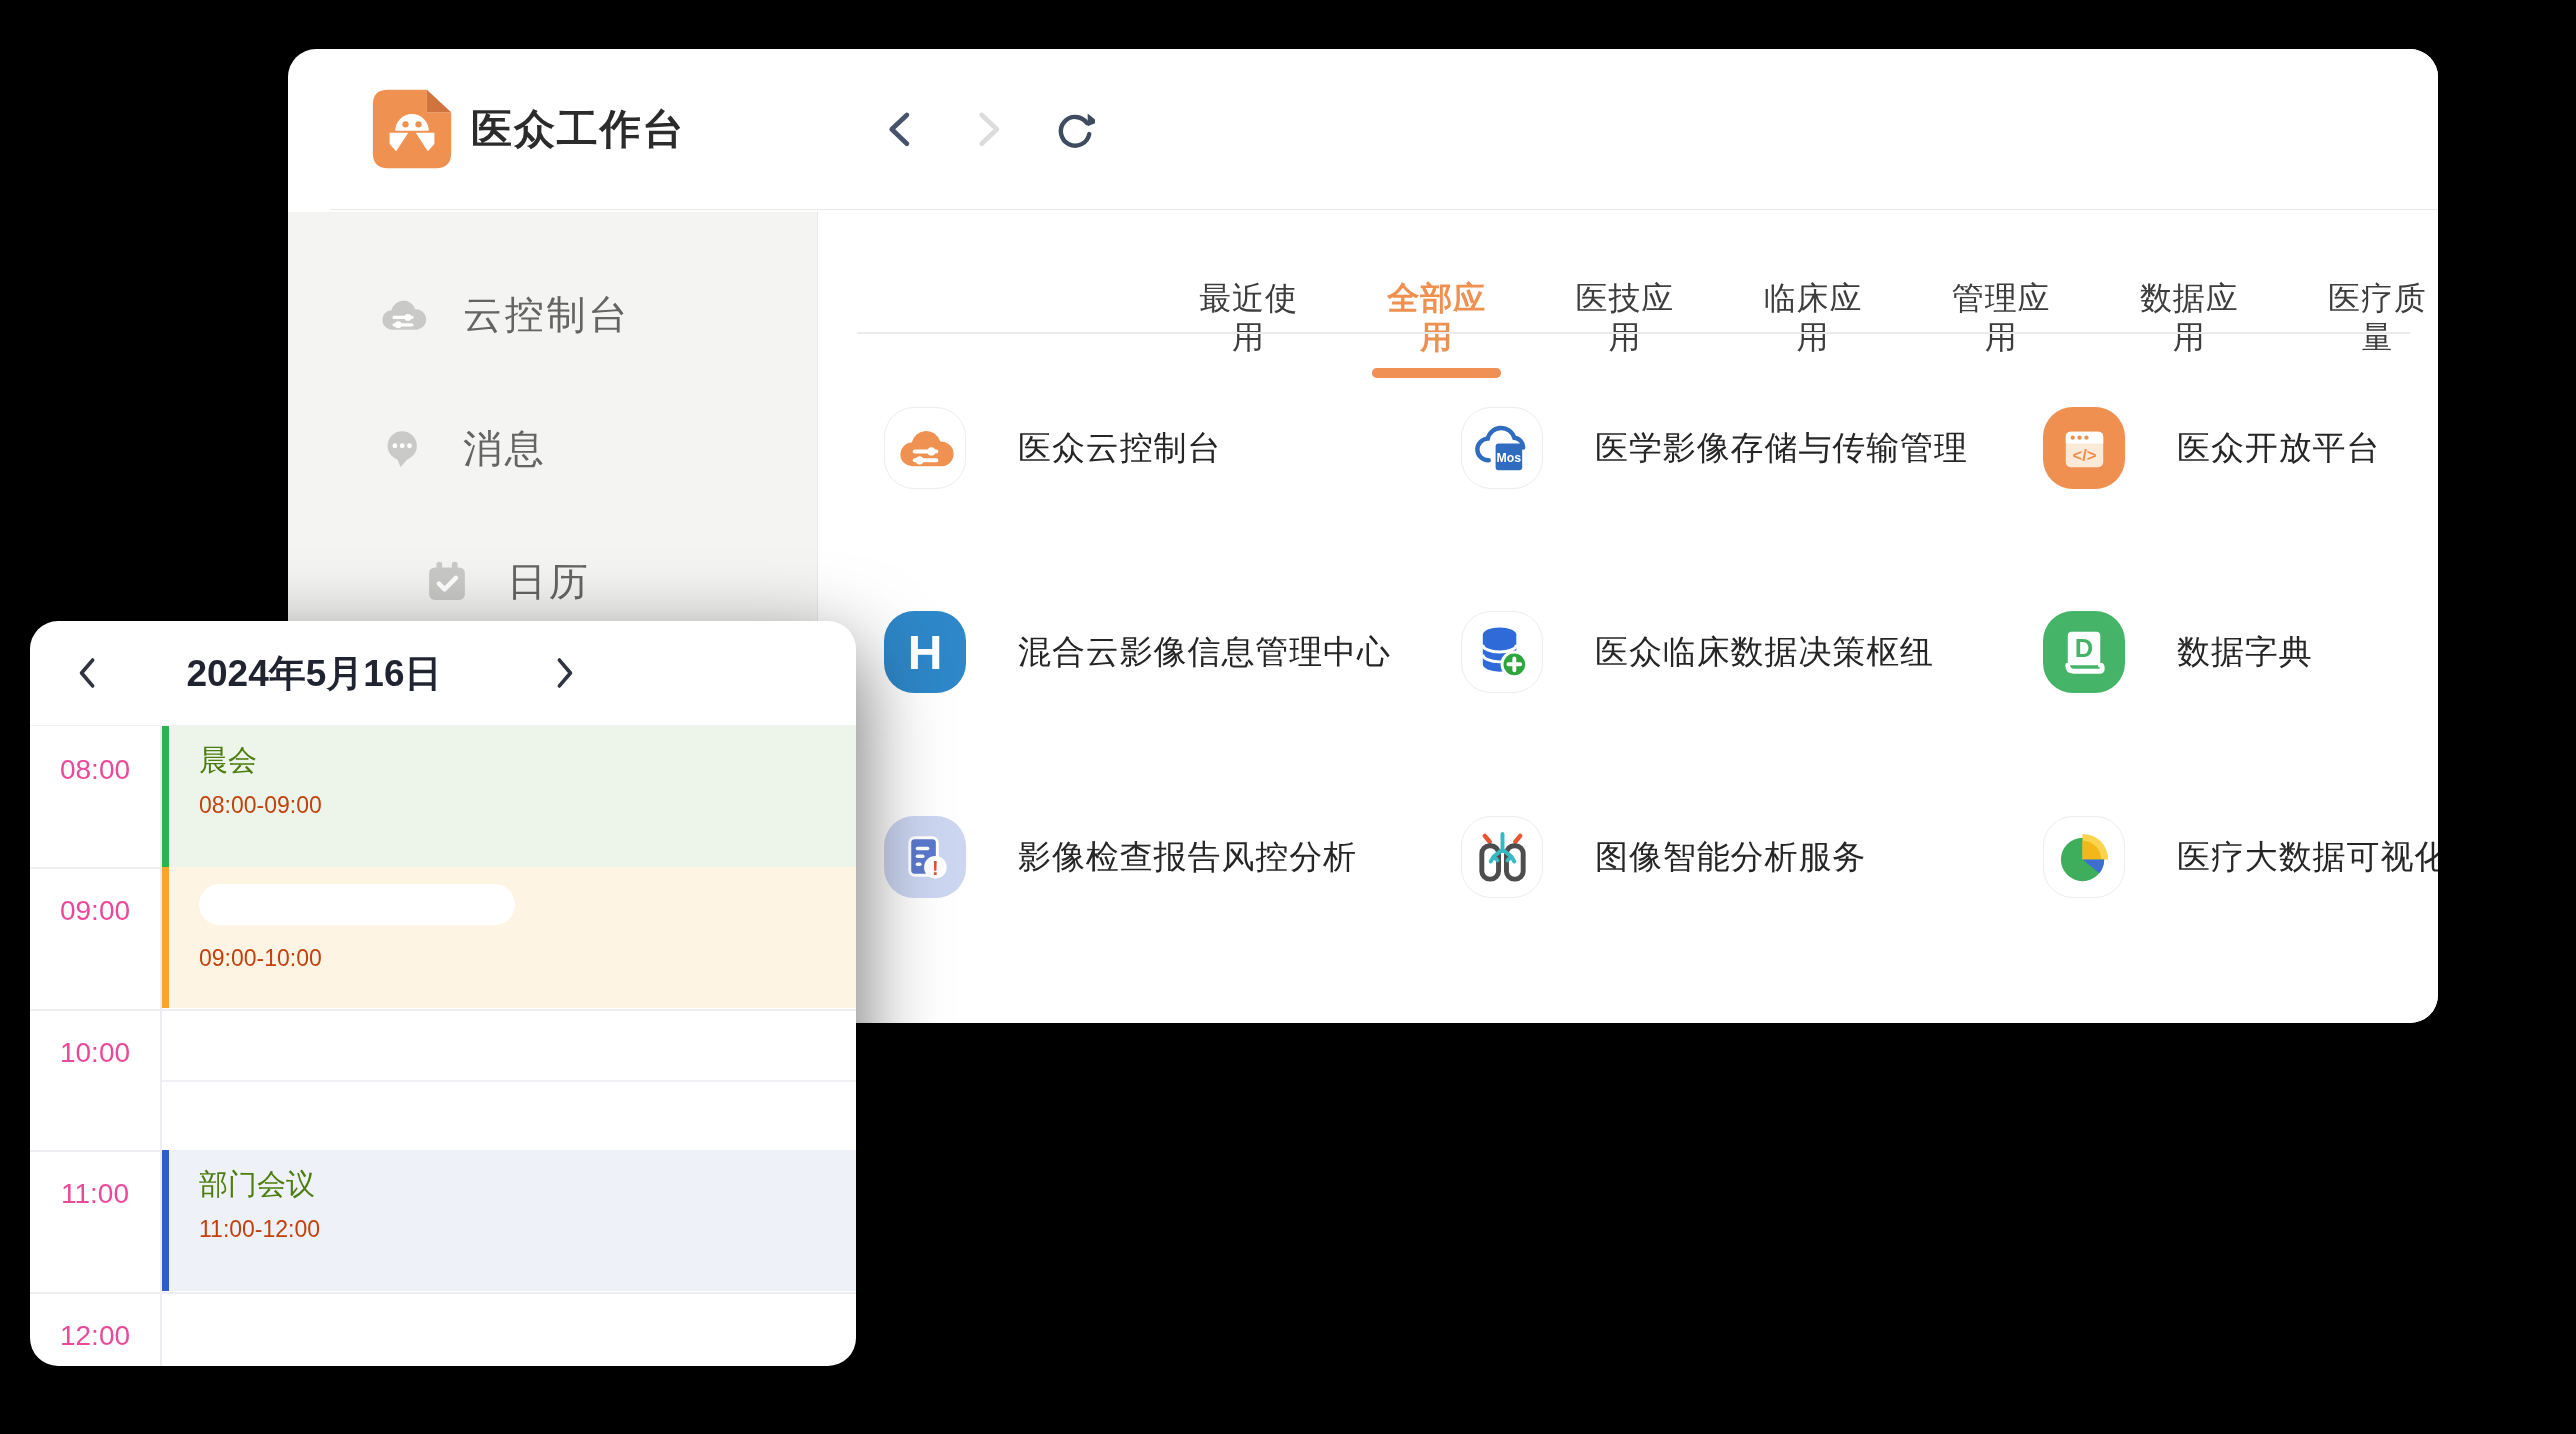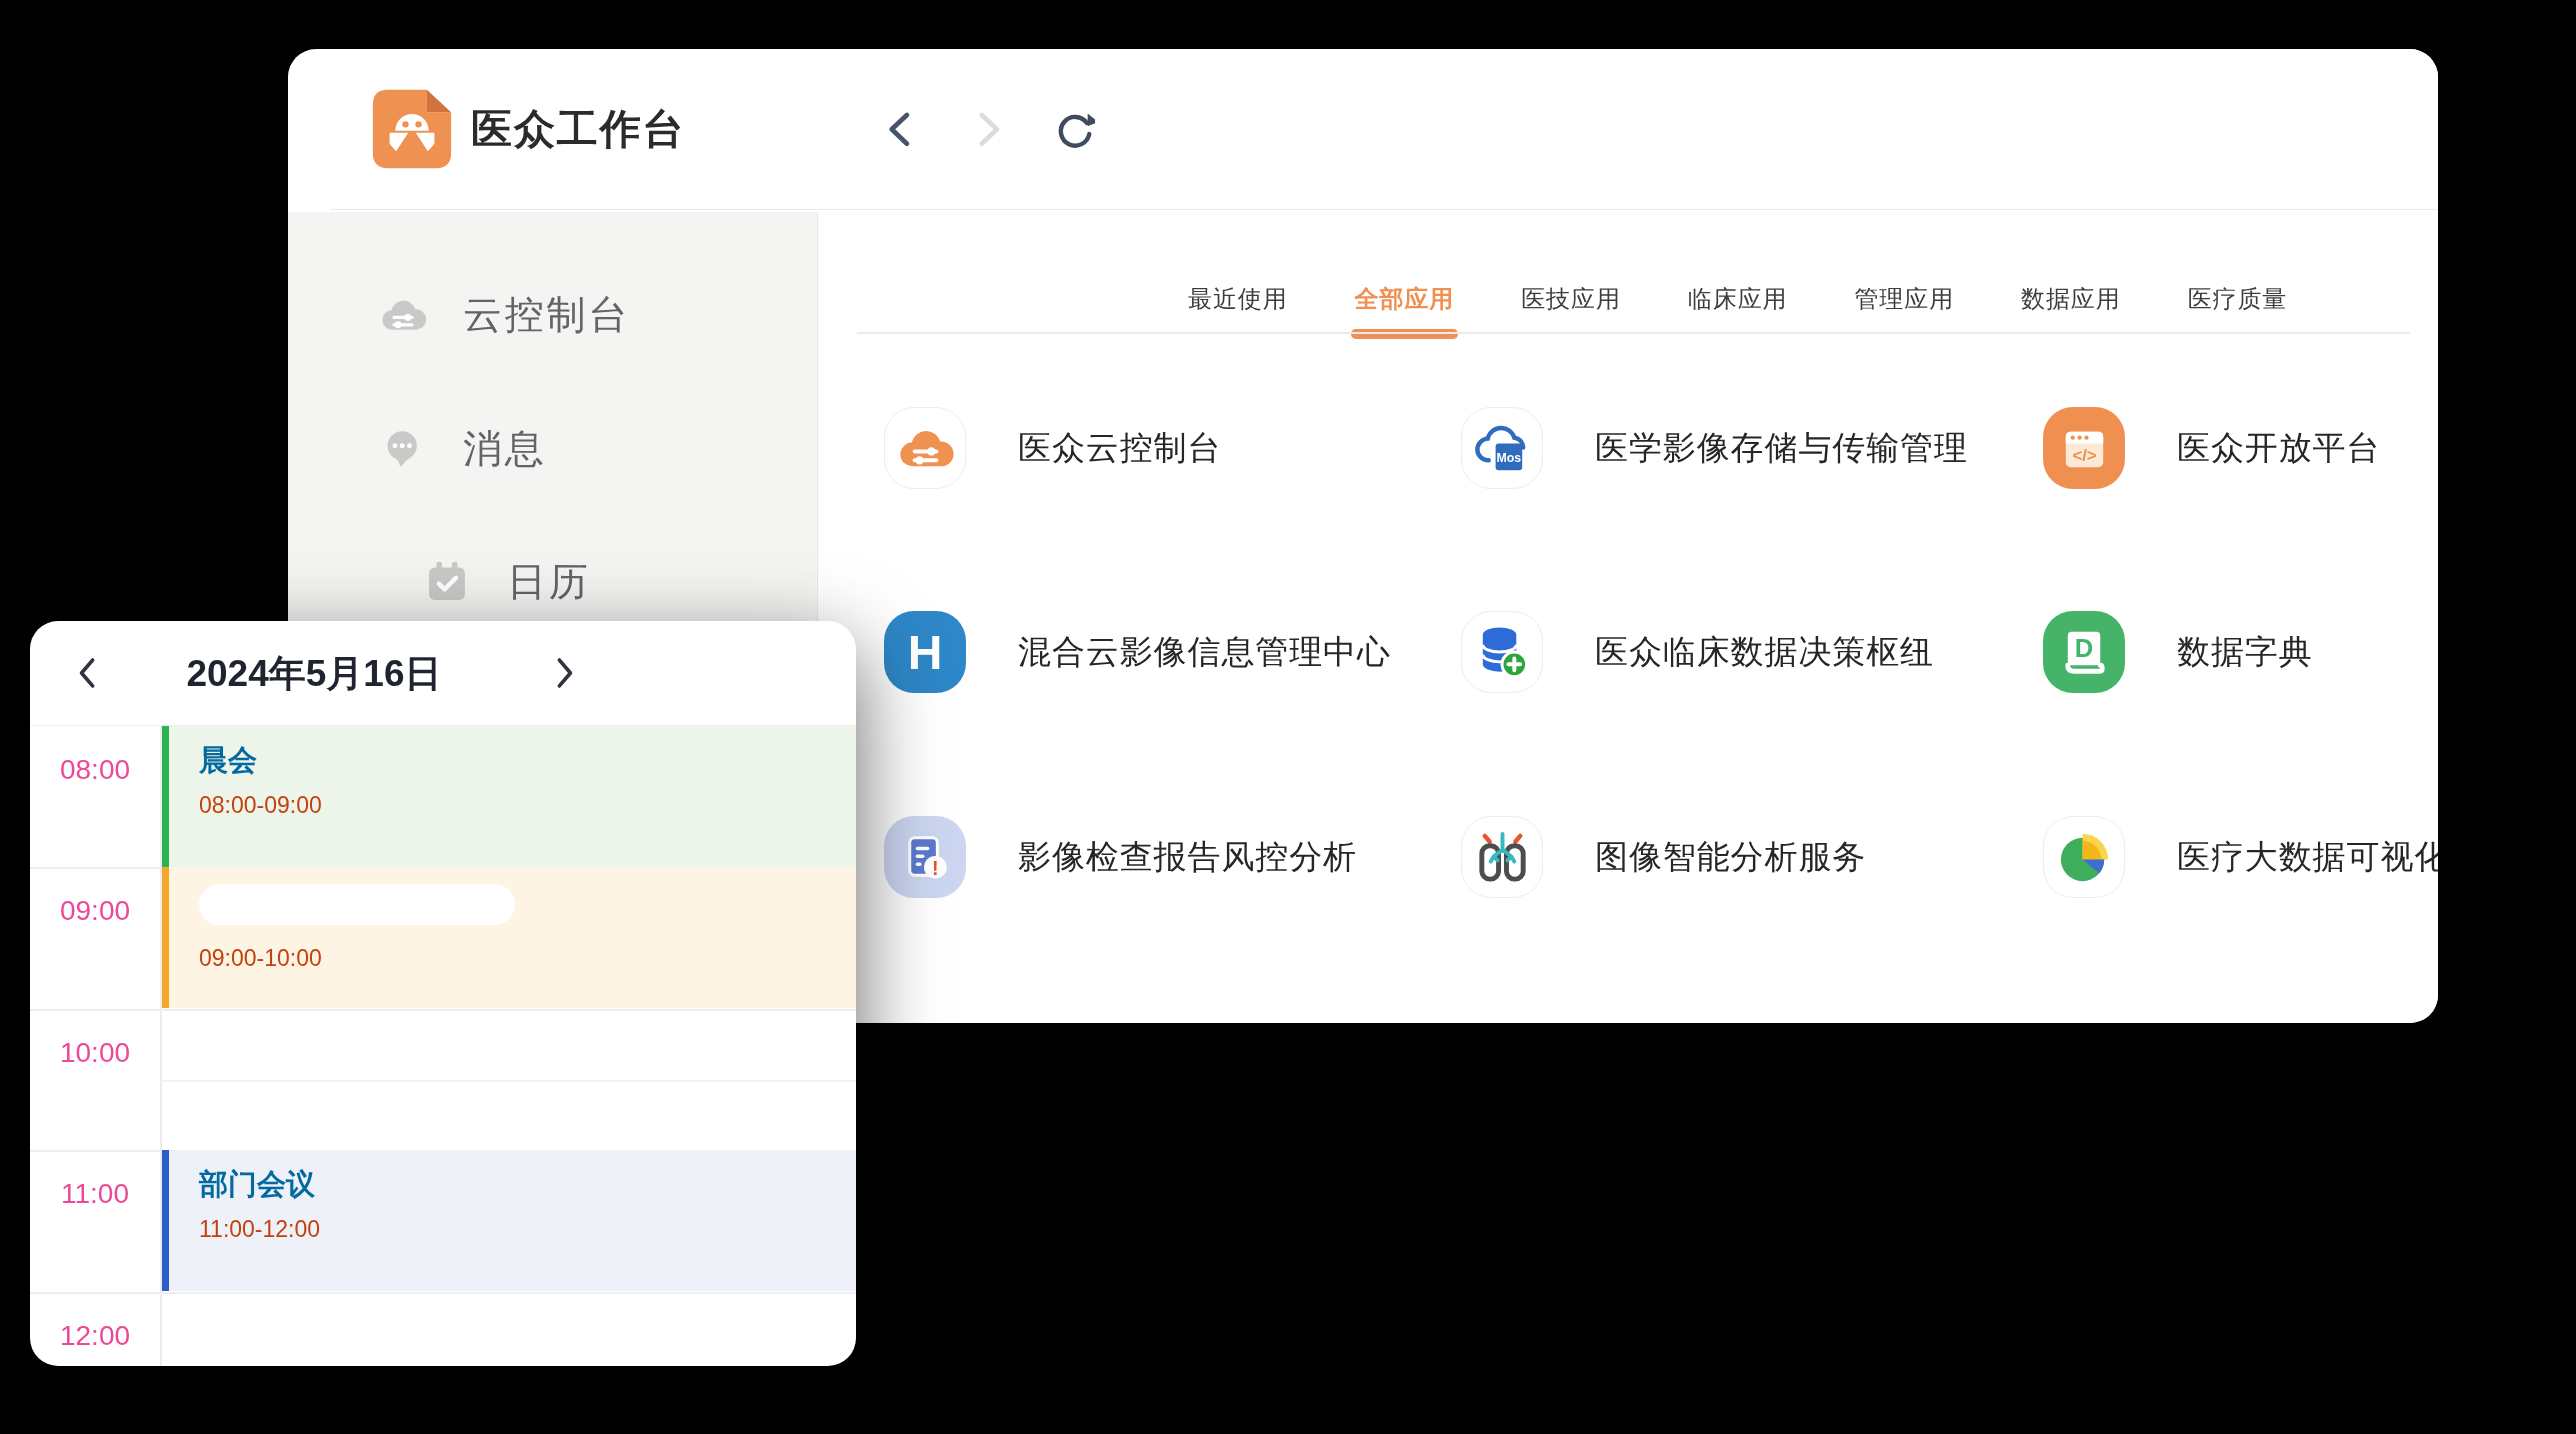--- a/index.html
+++ b/index.html
@@ -43,21 +43,21 @@
   .side-item .s-label { position:absolute; left:175px; font-size:39px; color:#646464; letter-spacing:2.8px; }
   .side-item:nth-of-type(1){ top:61px; }
   .side-item:nth-of-type(2){ top:195px; }
   .side-item:nth-of-type(3){ top:328px;margin-left:44px; }
 
   
   .content { position:absolute; left:530px; top:163px; right:0; bottom:0; background:#fff; }
   .tabs { position:absolute; left:370px; top:67px; display:flex; gap:67px; }
   .tab {
     position:relative; background:none; border:none; cursor:pointer;
-    font-family:Liberation Sans, sans-serif; font-size:24px; color:#3d3d3d; line-height:39px; letter-spacing:0.9px;
+    font-family:Liberation Serif, serif; font-size:32px; color:#3d3d3d; line-height:39px; letter-spacing:0.9px;
   }
   .tab.active { color:#ef9051; font-weight:bold; }
   .tab.active::after {
     content:""; position:absolute; left:-3.7px; right:-3.7px; bottom:-20.5px;
     height:9.3px; border-radius:4.7px; background:#f09055;
   }
   .tabs-divider { position:absolute; left:39px; right:28px; top:120px; height:1.9px; background:#ebebeb; }
 
   
   .app {
@@ -109,21 +109,21 @@
     text-align:center; font-size:28px; color:#ec4899; z-index:2;
   }
   .time-cell.t8 { top:0; }   .time-cell.t9 { top:141px; }
   .time-cell.t10{ top:283px;} .time-cell.t11{ top:424px; }
   .time-cell.t12{ top:566px;}
   .event {
     position:absolute; left:132px; right:0; height:141px; z-index:3;
     padding:17px 0 0 37px; cursor:pointer;
   }
   .event::before { content:""; position:absolute; left:0; top:0; bottom:0; width:6.5px; }
-  .event .ev-title { font-size:29px; font-weight:700; color:#0369a1; line-height:35px; }
+  .event .ev-title { font-size:29px; font-weight:400; color:#4d7c0f; line-height:35px; }
   .event .ev-time  { font-size:23px; color:#c2410c; margin-top:11.2px; line-height:32px; }
   .event.green { top:0px;   background:#edf5ea; } .event.green::before { background:#2cb34f; }
   .event.amber { top:141px; background:#fdf4e4; } .event.amber::before { background:#f6a62b; }
   .event.blue  { top:424px; background:#eef1f7; } .event.blue::before  { background:#2b5fc7; }
   .redacted-pill { width:316px; height:41px; border-radius:20.5px; background:#fff; }
   .event.amber .ev-time { margin-top:17px; }
 </style>
 </head>
 <body>
 

